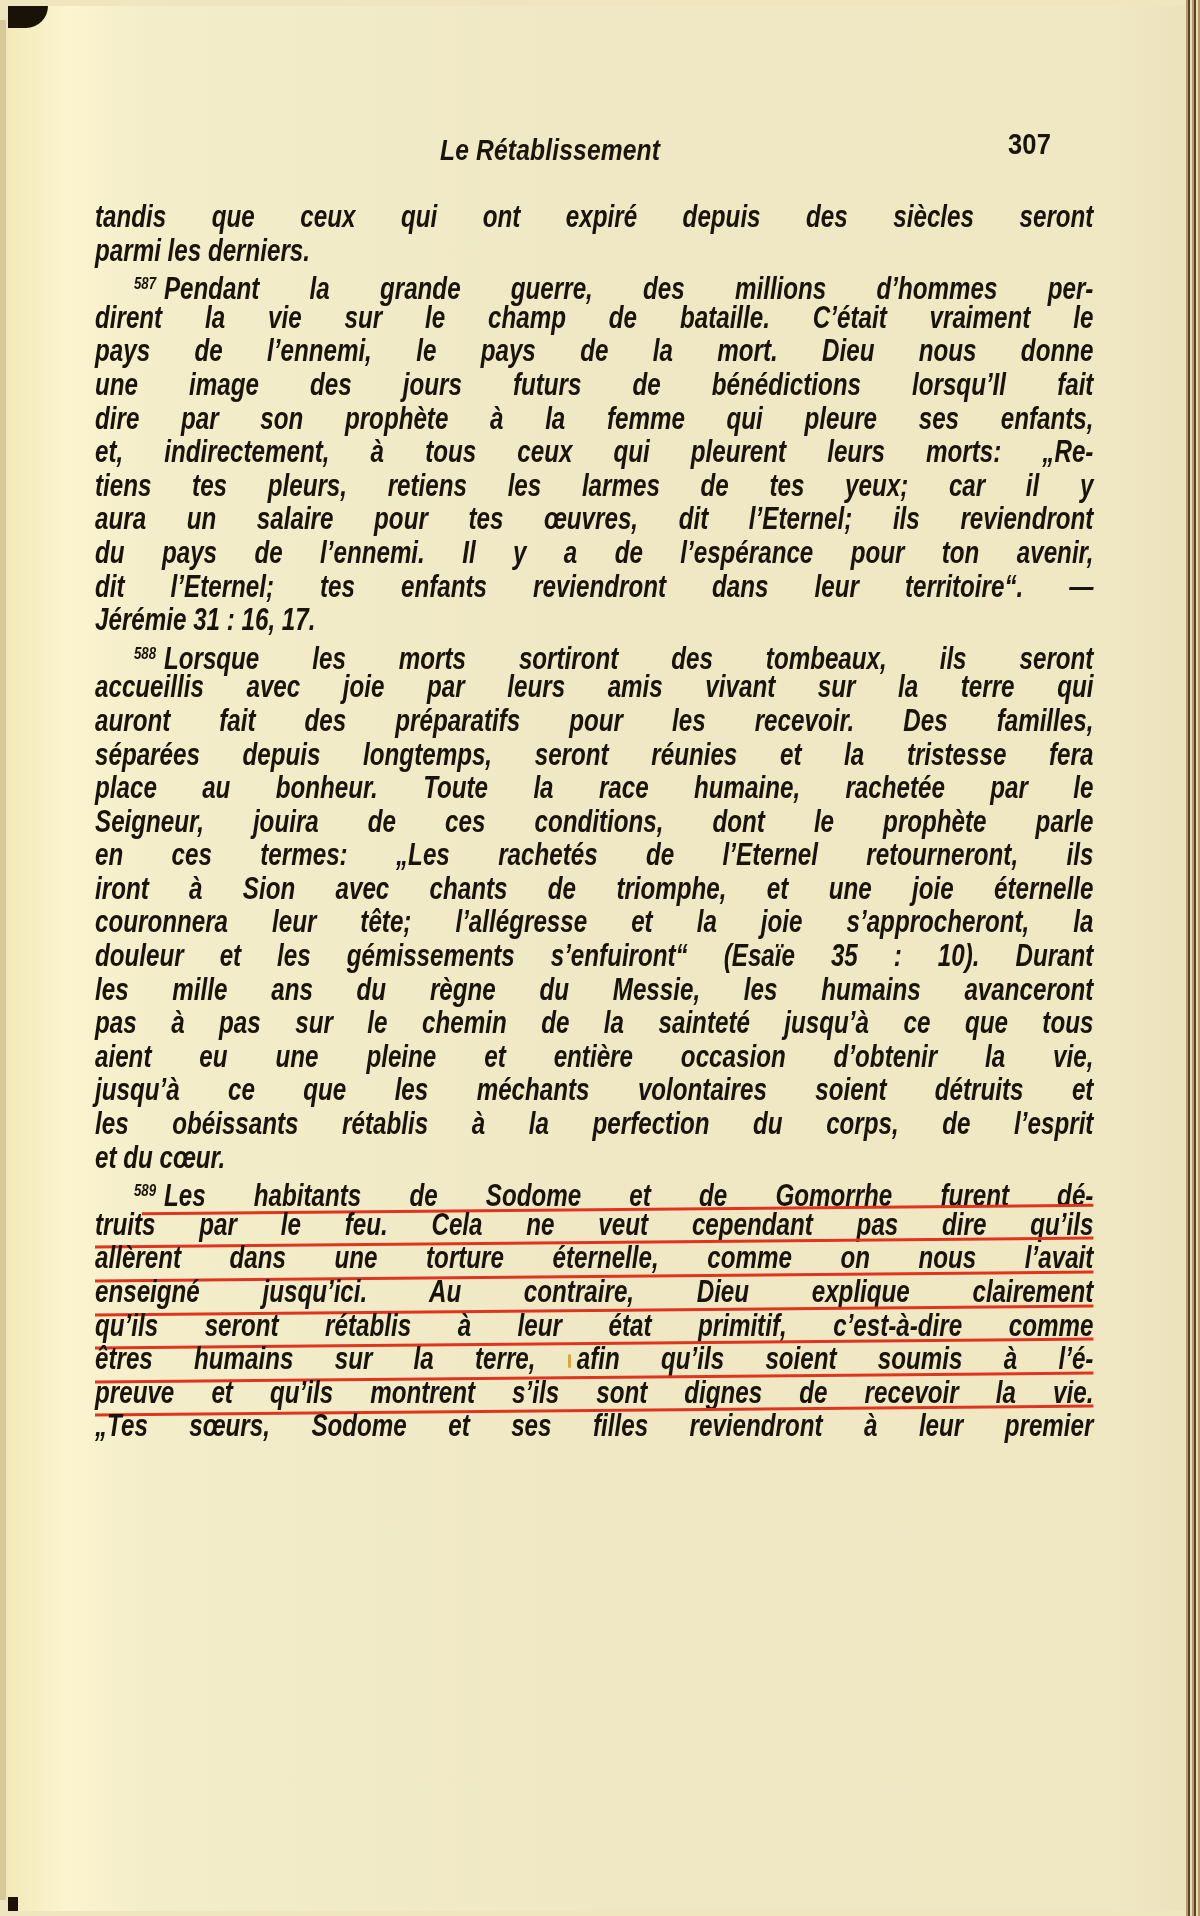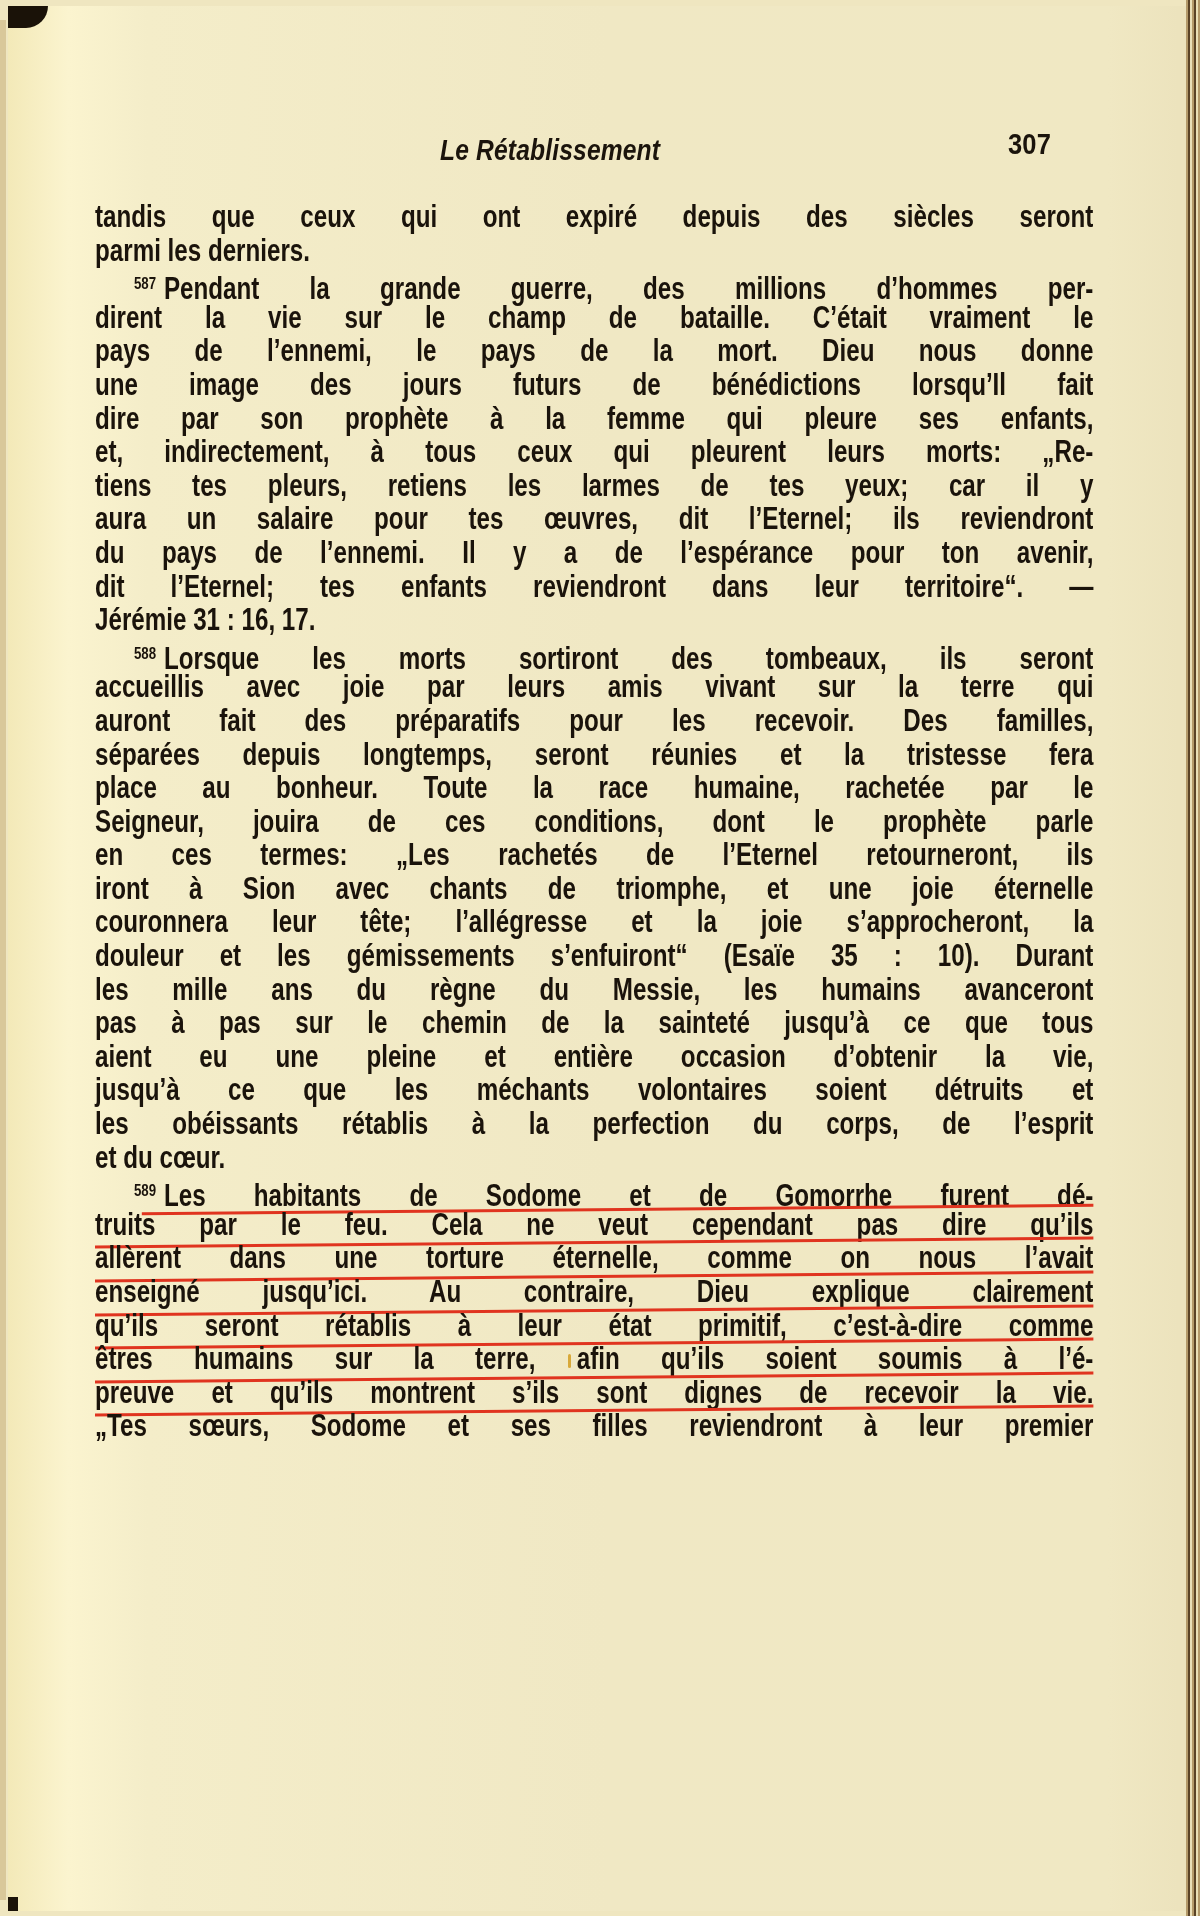--- a/index.html
+++ b/index.html
@@ -22,21 +22,21 @@
   .running-head {
     position:absolute; top:133px; left:0; width:1200px;
     font-family:"Liberation Sans", sans-serif; font-style:italic; font-weight:bold;
     font-size:30px; color:#1b140c; letter-spacing:0.2px;
   }
   .running-title { position:absolute; left:440px; transform:scaleX(0.82); transform-origin:left; }
   .page-number { position:absolute; left:1008px; top:-6px; font-style:normal; transform:scaleX(0.85); transform-origin:left; }
   .body-text {
     position:absolute; left:95px; top:200px; width:1000px;
     font-family:"Liberation Sans", sans-serif; font-weight:bold; color:#1a130b;
-    font-size:31px; line-height:33.6px;
+    font-size:31px; line-height:33.6px;font-style:italic;
   }
   .line {
     display:block; white-space:nowrap; height:33.6px; position:relative;
     text-align:justify; text-align-last:justify;
     transform:scaleX(0.78) ; transform-origin:left;
     width:1280px;
   }
   .line.last { text-align-last:left; }
   .line.indent { padding-left:50px; width:1230px; }
   .pnum { font-size:17px; vertical-align:10px; margin-right:10px; }

